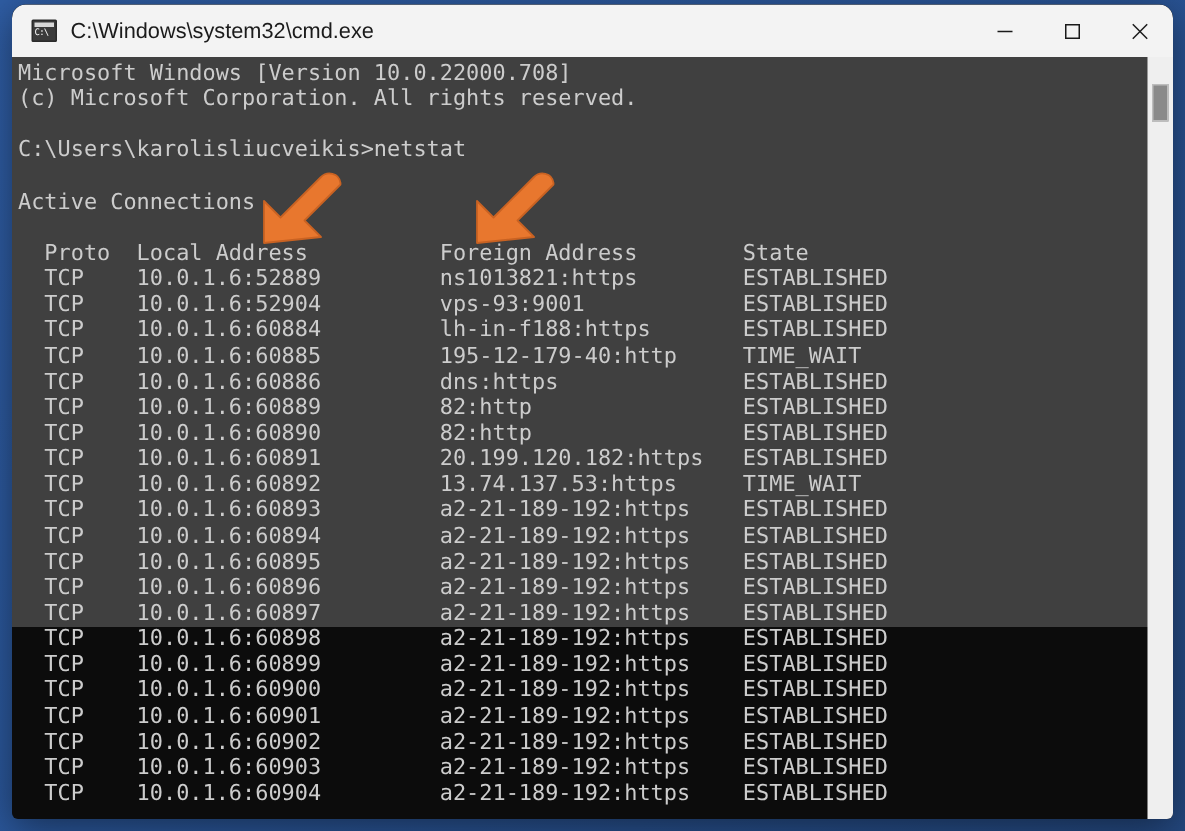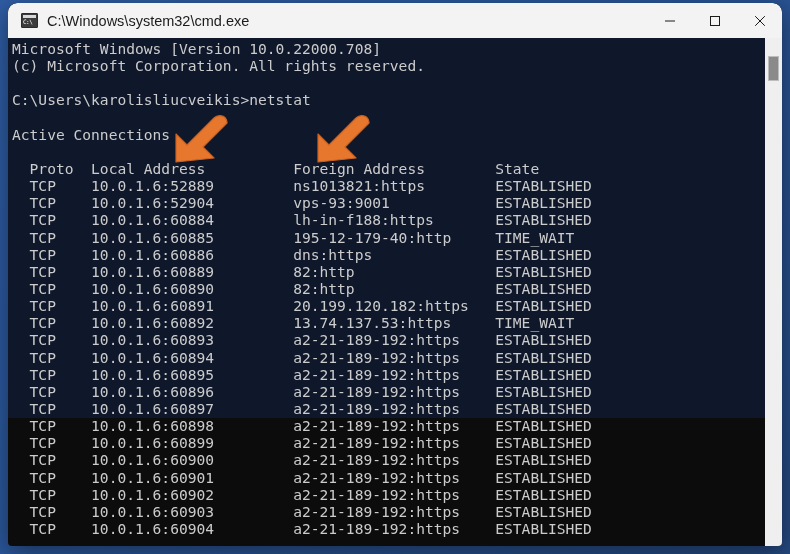--- a/index.html
+++ b/index.html
@@ -93,21 +93,21 @@
     align-items: center;
     justify-content: center;
     color: #1a1a1a;
   }
   .win-btn svg { display: block; }
 
   
   #terminal-body {
     position: relative;
     height: 380px;
-    background: #0f172a;
+    background: #404040;
   }
   #terminal-text {
     position: absolute;
     left: 4px;
     top: 2px;
     right: 28px;
     font-family: "DejaVu Sans Mono", monospace;
     font-size: 14.6px;
     line-height: 17.15px;
     color: #cccccc;

